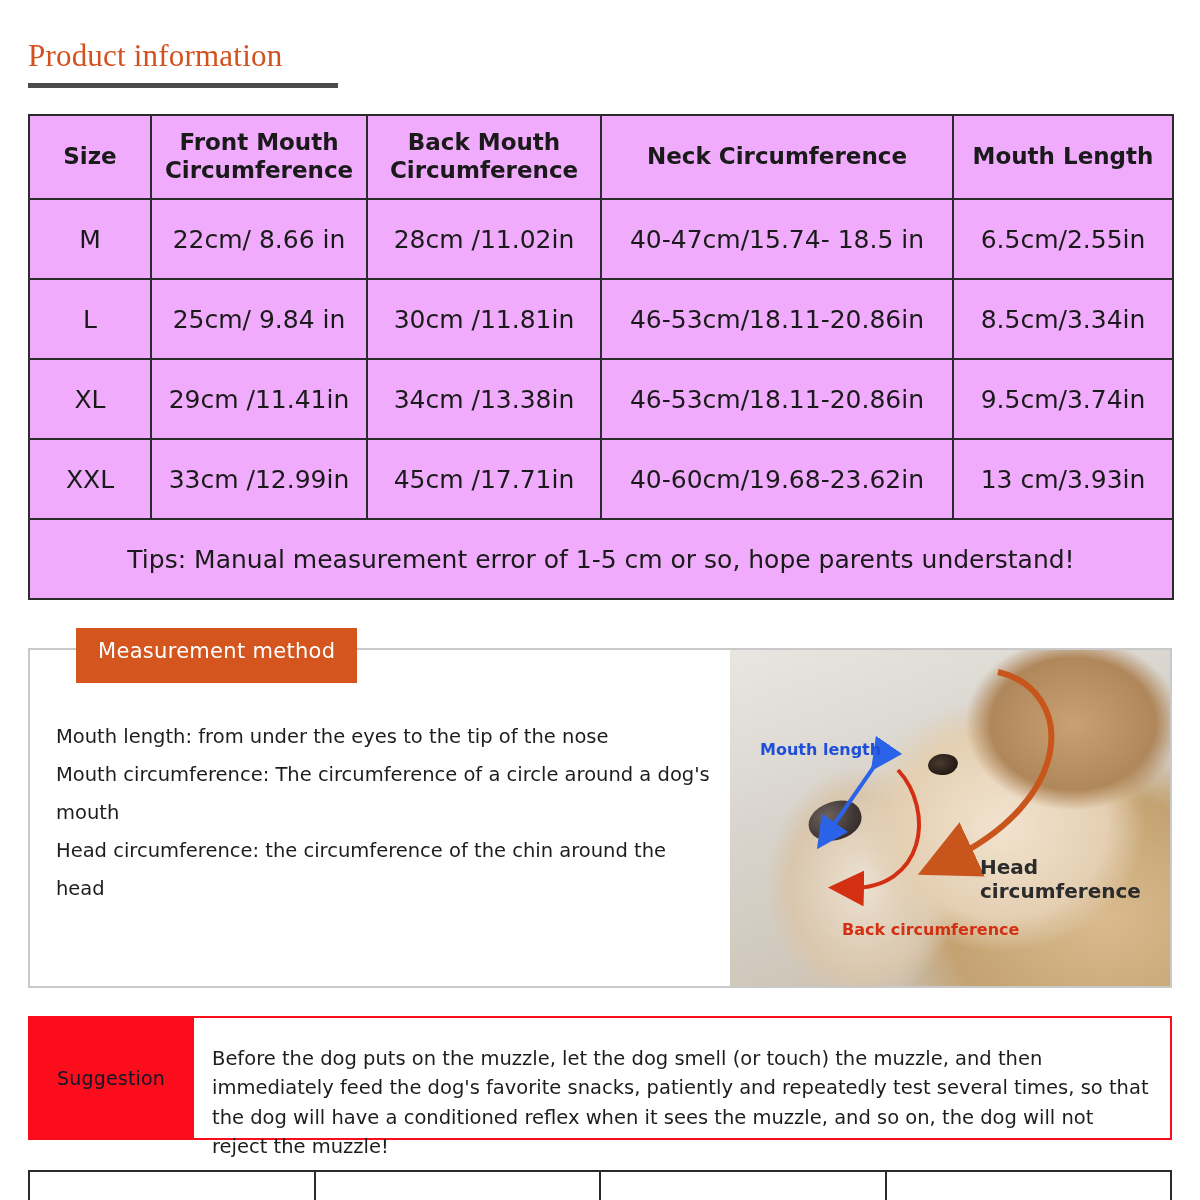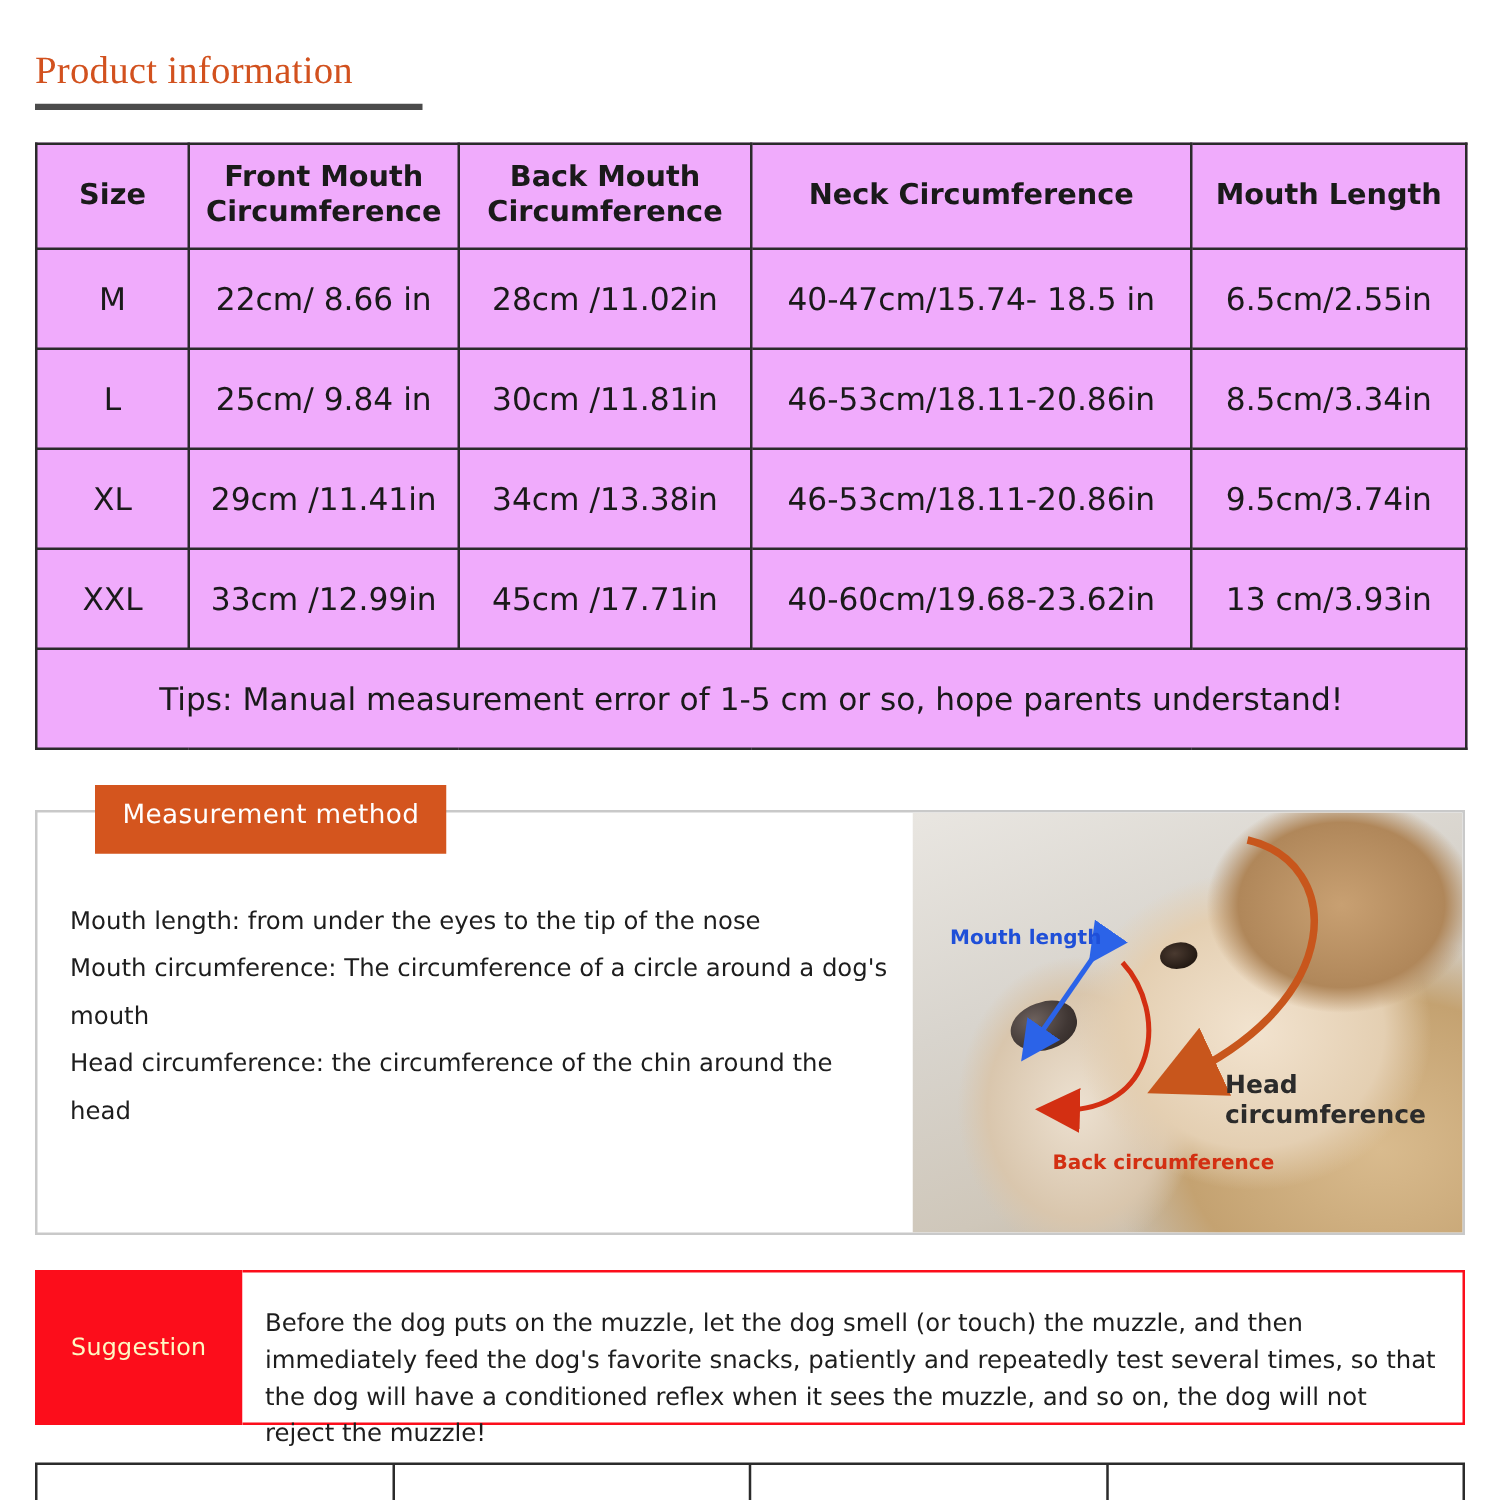--- a/index.html
+++ b/index.html
@@ -184,21 +184,21 @@
     margin-top: 28px;
     width: 1144px;
     height: 124px;
     display: flex;
     align-items: stretch;
     box-sizing: border-box;
   }
   .suggestion-tag {
     width: 166px;
     background: #fc0d1b;
-    color: #fef9c3;
+    color: #0f172a;
     display: flex;
     align-items: center;
     justify-content: center;
     font-size: 19px;
     letter-spacing: 0.2px;
     text-align: right;
   }
   .suggestion-body {
     flex: 1;
     background: #ffffff;

